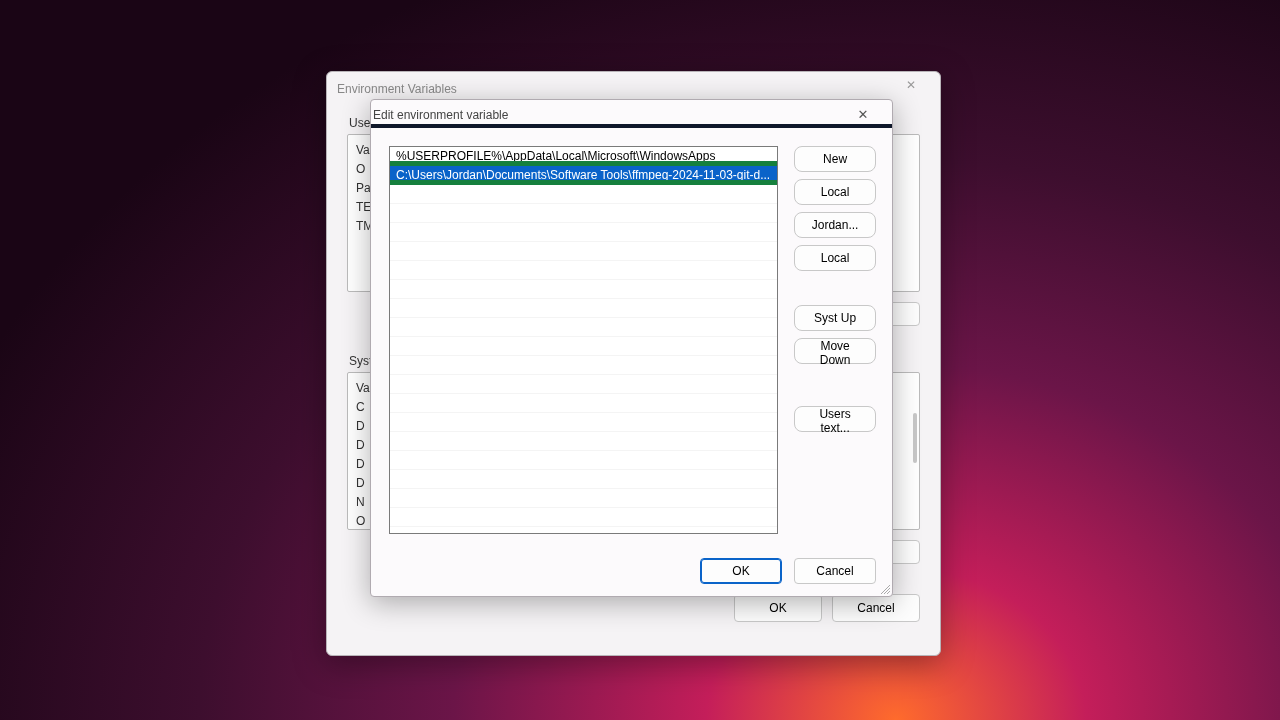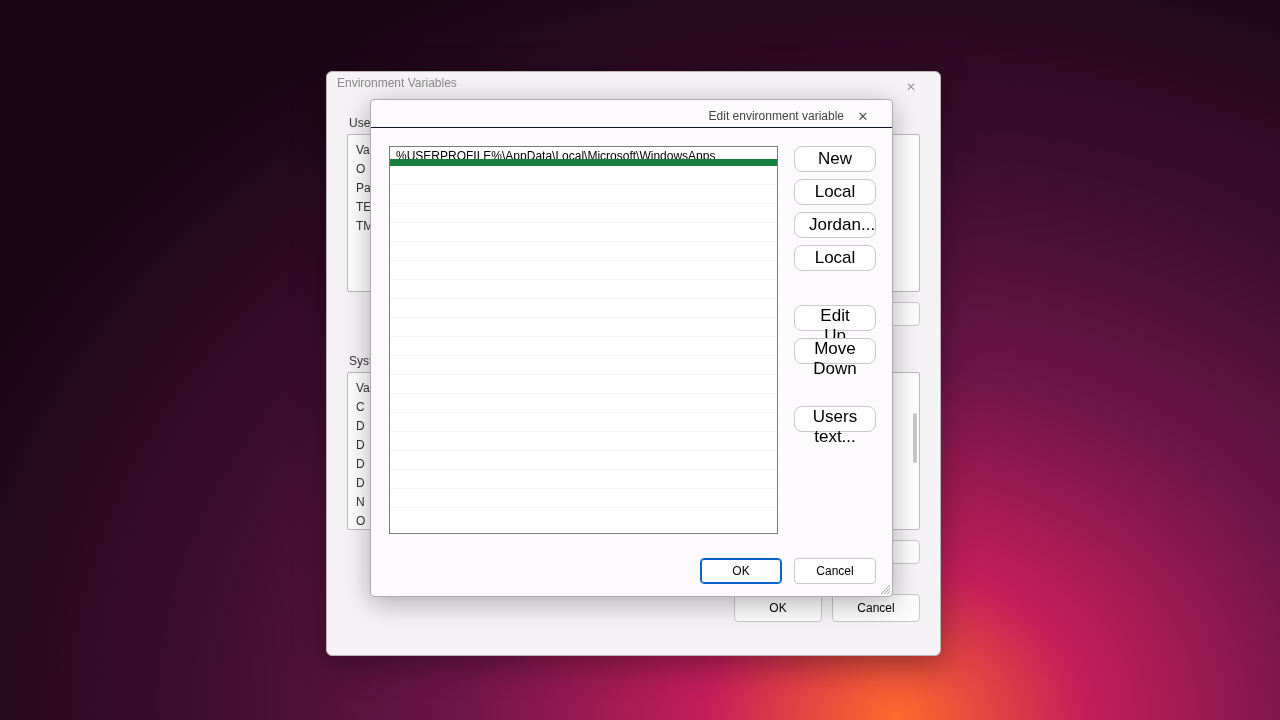--- a/index.html
+++ b/index.html
@@ -22,21 +22,21 @@
     border: 1px solid #b8b4b8;
     border-radius: 6px;
     box-shadow: 0 8px 32px rgba(0,0,0,0.35);
   }
   .parent-titlebar {
     height: 28px;
     padding: 4px 10px;
     font-size: 12px;
     color: #888;
     display: flex;
-    align-items: flex-start;
+    align-items: flex-end;
     justify-content: space-between;
   }
   .parent-close {
     width: 38px;
     height: 22px;
     display: flex;
     align-items: center;
     justify-content: center;
     font-size: 12px;
     color: #999;
@@ -106,22 +106,22 @@
     border-radius: 4px;
     box-shadow: 0 6px 28px rgba(0,0,0,0.3);
   }
   .child-titlebar {
     height: 28px;
     padding: 5px 10px 0 2px;
     font-size: 12px;
     color: #444;
     display: flex;
     align-items: center;
-    justify-content: flex-end;
-    border-bottom: 1px solid #0f172a;
+    justify-content: space-between;
+    border-bottom: 4px solid #0f172a;
   }
   .child-close {
     width: 38px;
     height: 22px;
     display: flex;
     align-items: center;
     justify-content: center;
     font-size: 13px;
     color: #555;
     cursor: pointer;
@@ -139,40 +139,40 @@
     font-size: 12px;
     overflow: hidden;
   }
   .path-row {
     height: 19px;
     line-height: 19px;
     padding: 0 6px;
     white-space: nowrap;
     overflow: hidden;
     text-overflow: ellipsis;
-    border-bottom: 7px solid #15803d;
+    border-bottom: 5px solid #15803d;
     cursor: default;
   }
   .path-row.selected {
     background: #0a63c9;
     color: #fff;
   }
   .path-row.empty { border-bottom: 1px solid #f4f4f4; }
 
   .side-buttons {
     display: flex;
     flex-direction: column;
     gap: 7px;
     width: 82px;
   }
   .side-buttons .gap-sm { height: 20px; }
   .side-buttons .gap-md { height: 28px; }
   .sbtn {
     height: 26px;
-    font-size: 17px;
+    font-size: 12px;
     background: #fdfdfd;
     border: 1px solid #c8c8c8;
     border-radius: 8px;
     cursor: pointer;
     padding: 0 14px;
   }
 
   .child-footer {
     position: absolute;
     bottom: 12px;
@@ -259,20 +259,21 @@
   <div class="child-titlebar">
     <span>Edit environment variable</span>
     <div class="child-close">
       <span>✕</span>
     </div>
   </div>
 
   <div class="child-body">
     <div class="path-list" id="path-list">
         <div class="path-row">%USERPROFILE%\AppData\Local\Microsoft\WindowsApps</div>
+        <div class="path-row selected">C:\Users\Jordan\Documents\Software Tools\ffmpeg-2024-11-03-git-d...</div>
         <div class="path-row empty"></div>
         <div class="path-row empty"></div>
         <div class="path-row empty"></div>
         <div class="path-row empty"></div>
         <div class="path-row empty"></div>
         <div class="path-row empty"></div>
         <div class="path-row empty"></div>
         <div class="path-row empty"></div>
         <div class="path-row empty"></div>
         <div class="path-row empty"></div>
@@ -285,21 +286,21 @@
         <div class="path-row empty"></div>
         <div class="path-row empty"></div>
       </div>
 
     <div class="side-buttons">
       <button class="sbtn">New</button>
       <button class="sbtn">Local</button>
       <button class="sbtn">Jordan...</button>
       <button class="sbtn">Local</button>
       <div class="gap-sm"></div>
-      <button class="sbtn">Edit Up</button>
+      <button class="sbtn">Syst Up</button>
       <button class="sbtn">Move Down</button>
       <div class="gap-md"></div>
       <button class="sbtn">Users text...</button>
     </div>
   </div>
 
   <div class="child-footer">
     <button class="fbtn primary">OK</button>
     <button class="fbtn">Cancel</button>
   </div>

